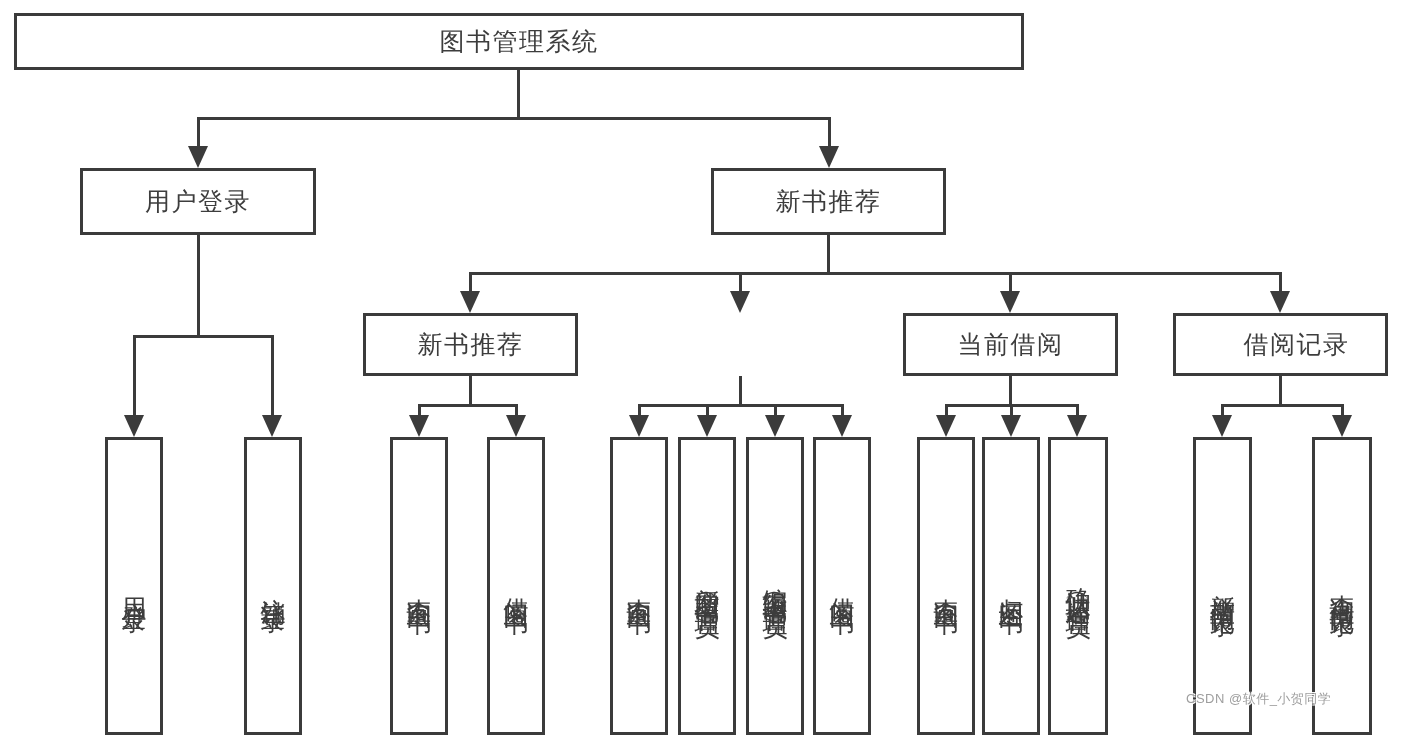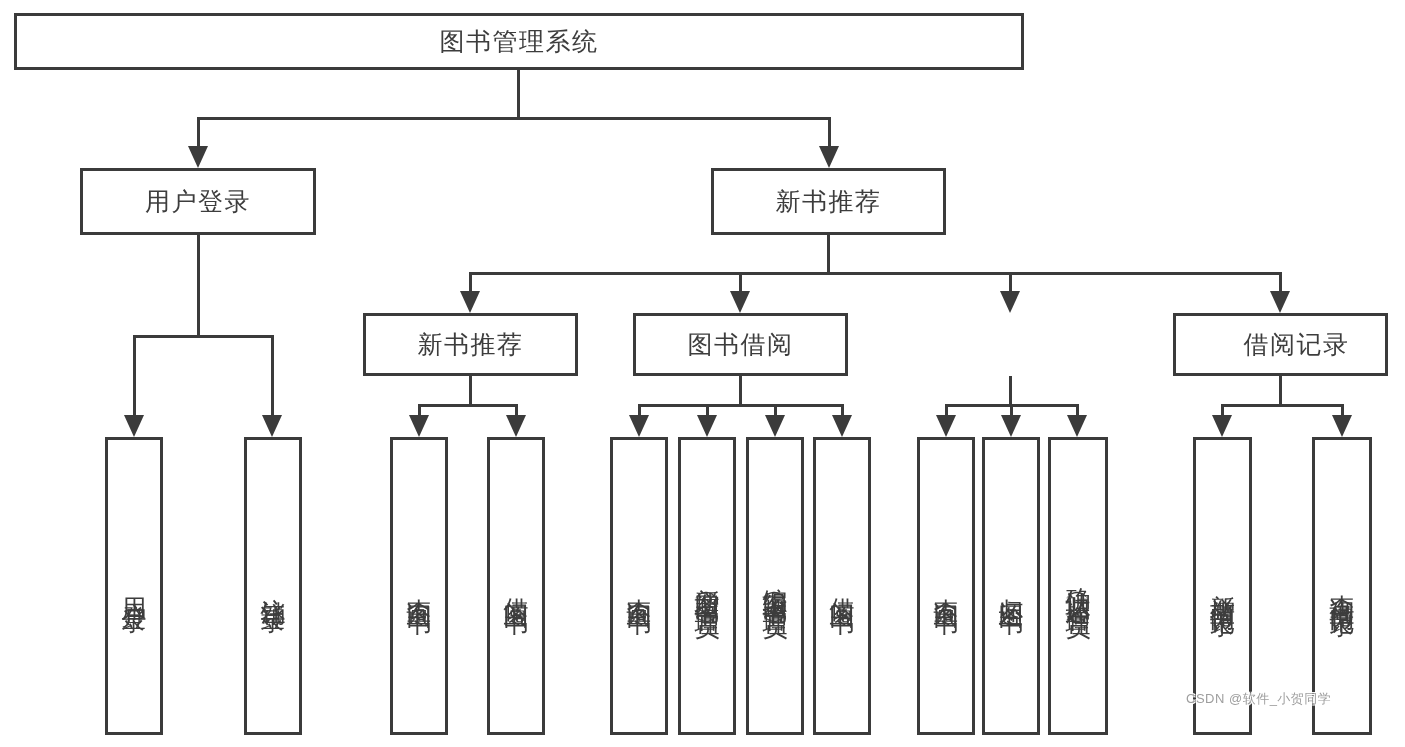--- a/index.html
+++ b/index.html
@@ -114,22 +114,22 @@
   <div class="vl" style="left:739px; top:272px; height:22px;"></div>
   <div class="arr" style="left:730px; top:291px;"></div>
   <div class="vl" style="left:1009px; top:272px; height:22px;"></div>
   <div class="arr" style="left:1000px; top:291px;"></div>
   <div class="vl" style="left:1279px; top:272px; height:22px;"></div>
   <div class="arr" style="left:1270px; top:291px;"></div>
 
   <div class="hnode" style="left:363px; top:313px; width:215px; height:63px;">
     <span>新书推荐</span>
   </div>
-  <div class="hnode" style="left:633px; top:313px; width:215px; height:63px;">
-    <span>图书借阅</span>
+  <div class="hnode" style="left:903px; top:313px; width:215px; height:63px;">
+    <span>当前借阅</span>
   </div>
   <div class="hnode" style="left:1173px; top:313px; width:215px; height:63px;padding-left:32px;">
     <span>借阅记录</span>
   </div>
 
   <div class="vl" style="left:469px; top:376px; height:31px;"></div>
   <div class="hl" style="left:418px; top:404px; width:100px;"></div>
   <div class="vl" style="left:418px; top:404px; height:16px;"></div>
   <div class="arr" style="left:409px; top:415px;"></div>
   <div class="vl" style="left:515px; top:404px; height:16px;"></div>

